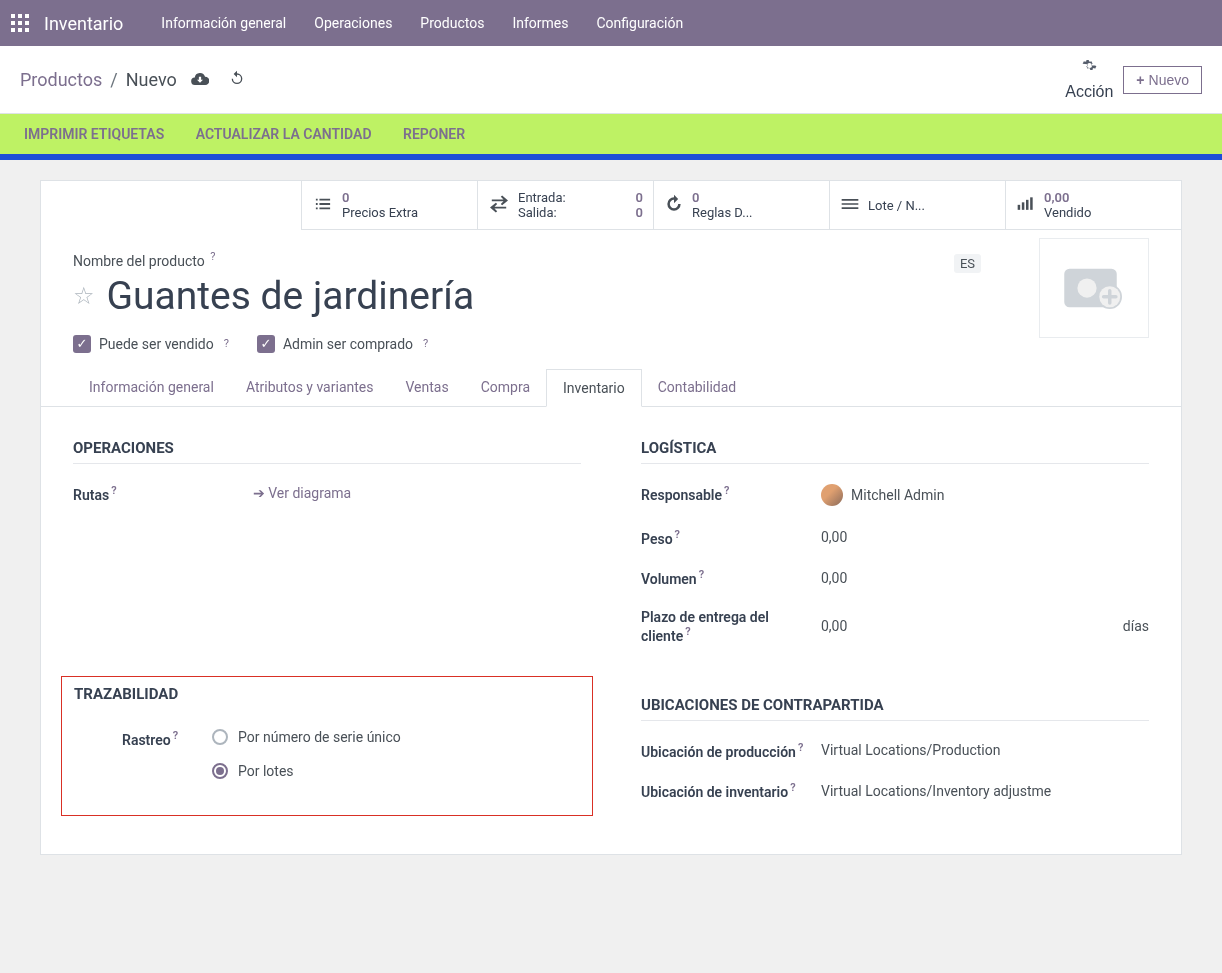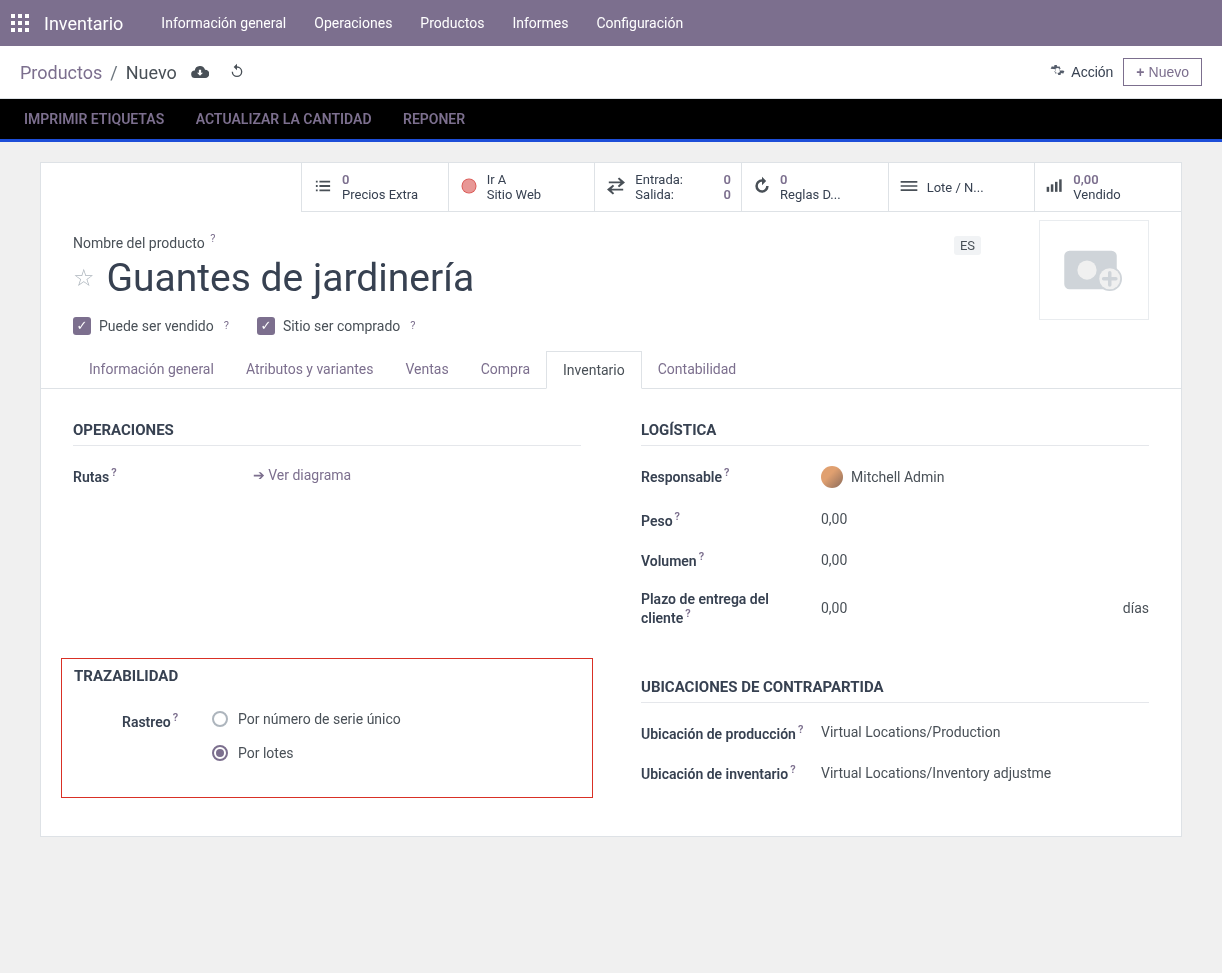--- a/index.html
+++ b/index.html
@@ -5,23 +5,23 @@
 * { box-sizing: border-box; margin: 0; padding: 0; }
 body { font-family: -apple-system, BlinkMacSystemFont, "Segoe UI", Roboto, sans-serif; font-size: 14px; color: #495057; background: #f0f0f0; }
 .topnav { background: #7c6f8e; color: #fff; height: 46px; display: flex; align-items: center; padding: 0 8px; }
 .apps-icon { width: 24px; height: 24px; display: inline-flex; align-items: center; justify-content: center; margin-right: 12px; }
 .brand { font-size: 18px; margin-right: 24px; }
 .nav-item { color: #fff; padding: 0 14px; font-size: 14px; cursor: pointer; }
 .header { background: #fff; padding: 12px 20px; display: flex; align-items: center; justify-content: space-between; border-bottom: 1px solid #dee2e6; }
 .breadcrumb { font-size: 18px; color: #6c757d; display: flex; align-items: center; gap: 8px; }
 .breadcrumb .active { color: #495057; }
 .head-actions { display: flex; align-items: center; gap: 10px; }
-.act-btn { background: none; border: none; font-size: 14px; color: #374151; cursor: pointer; display: flex; align-items: center; gap: 6px; }
+.act-btn { background: none; border: none; font-size: 16px; color: #374151; cursor: pointer; display: flex; align-items: center; gap: 6px; flex-direction: column; }
 .btn-new { border: 1px solid #7c6f8e; background: #fff; color: #7c6f8e; padding: 5px 12px; font-size: 14px; cursor: pointer; display: flex; align-items: center; gap: 4px; }
-.actionbar { background: #000000; padding: 12px 24px; border-bottom: 3px solid #1d4ed8; }
+.actionbar { background: #bef264; padding: 12px 24px; border-bottom: 6px solid #1d4ed8; }
 .statbtn { display: inline-block; color: #7c6f8e; text-transform: uppercase; font-weight: 600; font-size: 14px; margin-right: 28px; cursor: pointer; }
 .sheet { background: #fff; margin: 20px 40px; border: 1px solid #dee2e6; }
 .stats { display: flex; border-bottom: 1px solid #dee2e6; margin-left: 260px; }
 .stat { flex: 1; border-left: 1px solid #dee2e6; padding: 8px 10px; display: flex; align-items: center; gap: 8px; font-size: 13px; cursor: pointer; min-height: 48px; }
 .stat .num { color: #7c6f8e; font-weight: 600; }
 .stat .lbl { color: #374151; }
 .stat .two { display: flex; flex-direction: column; }
 .product-head { padding: 20px 32px 0 32px; position: relative; }
 .label-sm { font-size: 14px; color: #495057; }
 .help { color: #7c6f8e; font-size: 11px; vertical-align: super; cursor: pointer; margin-left: 2px; }
@@ -119,30 +119,20 @@
     <div class="stat">
       <span style="color:#495057;"><svg width="22" height="16" viewBox="0 0 24 18">
             <path fill="currentColor" d="M4 3h2v2H4zM8 3h12v2H8zM4 8h2v2H4zM8 8h12v2H8zM4 13h2v2H4zM8 13h12v2H8z"></path>
           </svg></span>
       <div class="two">
           <span class="num">0</span>
           <span class="lbl">Precios Extra</span>
         </div>
     </div>
     <div class="stat">
-      <span style="color:#d9534f;"><svg width="20" height="20" viewBox="0 0 24 24">
-            <circle cx="12" cy="12" r="9" fill="currentColor"></circle>
-            <path fill="#fff" d="M12 4a8 8 0 0 1 0 16 8 8 0 0 1 0-16zm-4 8c0-3 2-6 4-6s4 3 4 6-2 6-4 6-4-3-4-6z" opacity=".4"></path>
-          </svg></span>
-      <div class="two">
-          <span class="lbl">Ir A</span>
-          <span class="lbl">Sitio Web</span>
-        </div>
-    </div>
-    <div class="stat">
       <span style="color:#495057;"><svg width="22" height="18" viewBox="0 0 24 20">
             <path fill="currentColor" d="M4 5h13l-3-3 1.5-1.5L22 6l-6.5 5.5L14 10l3-3H4zM20 15H7l3 3-1.5 1.5L2 14l6.5-5.5L10 10l-3 3h13z"></path>
           </svg></span>
       <div class="two" style="flex:1">
         <span style="display:flex;justify-content:space-between;gap:8px;">
             <span class="lbl">Entrada:</span>
             <span class="num">0</span>
           </span>
         <span style="display:flex;justify-content:space-between;gap:8px;">
             <span class="lbl">Salida:</span>
@@ -199,21 +189,21 @@
   </div>
 
   <div class="chk-row">
     <div class="chk">
       <span class="chkbox">✓</span>
       <span>Puede ser vendido</span>
       <span class="help">?</span>
     </div>
     <div class="chk">
       <span class="chkbox">✓</span>
-      <span>Sitio ser comprado</span>
+      <span>Admin ser comprado</span>
       <span class="help">?</span>
     </div>
   </div>
 
   <div class="tabs">
     <div class="tab">Información general</div>
     <div class="tab">Atributos y variantes</div>
     <div class="tab">Ventas</div>
     <div class="tab">Compra</div>
     <div class="tab active">Inventario</div>

